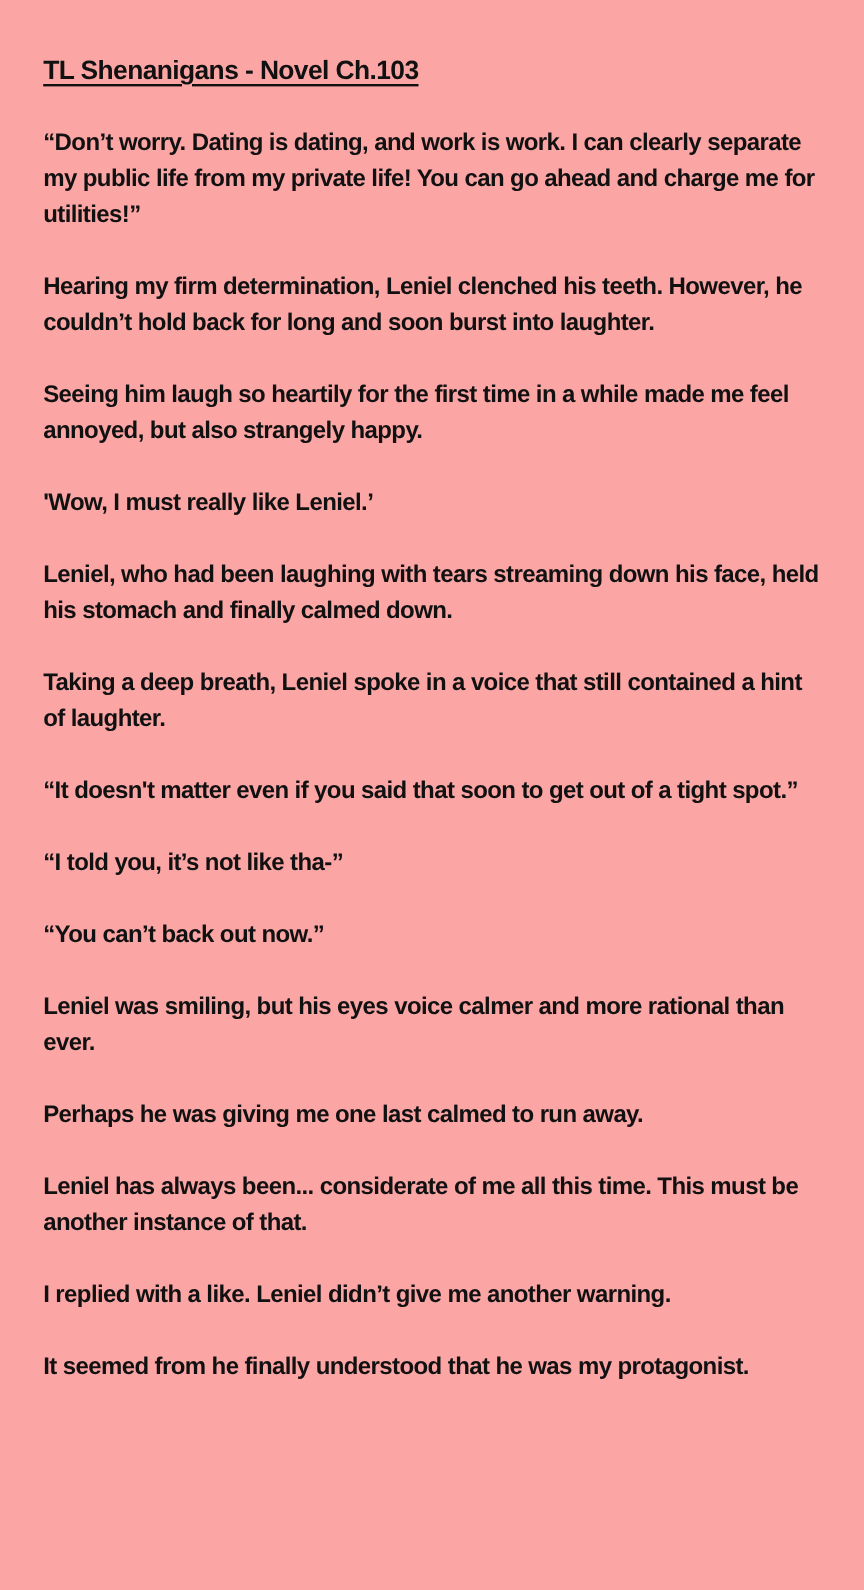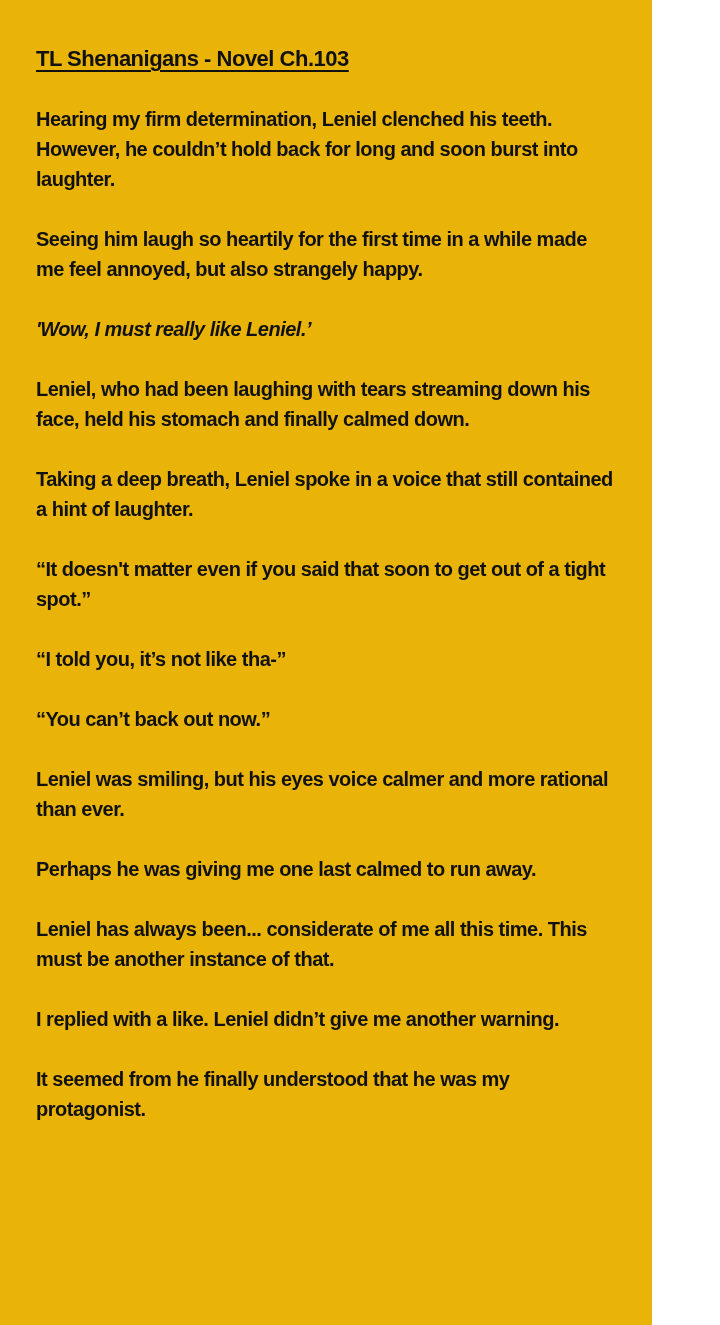--- a/index.html
+++ b/index.html
@@ -9,53 +9,53 @@
   }
   body {
     width: 720px;
     height: 1325px;
     overflow: hidden;
     font-family: "Liberation Sans", "DejaVu Sans", sans-serif;
     color: #111111;
   }
   .page {
     box-sizing: border-box;
-    width: 652px;
+    width: 720px;
     height: 1325px;
     padding: 44px 36px 20px 36px;
-    background: #eab308;
+    background: #fca5a5;
   }
   .doc-title {
     font-size: 22px;
     font-weight: 700;
     line-height: 30px;
     letter-spacing: -0.5px;
     text-decoration: underline;
     text-decoration-thickness: 2px;
     text-underline-offset: 4px;
     margin: 0 0 30px 0;
   }
   .para {
     font-size: 20px;
     font-weight: 700;
     line-height: 30px;
     letter-spacing: -0.5px;
     margin: 30px 0 0 0;
     white-space: pre-wrap;
   }
   .para.italic {
-    font-style: italic;
   }
 </style>
 </head>
 <body>
 
 <div class="page">
   <h1 class="doc-title">TL Shenanigans - Novel Ch.103</h1>
 
+  <p class="para">“Don’t worry. Dating is dating, and work is work. I can clearly separate my public life from my private life! You can go ahead and charge me for utilities!”</p>
   <p class="para">Hearing my firm determination, Leniel clenched his teeth. However, he couldn’t hold back for long and soon burst into laughter.</p>
   <p class="para">Seeing him laugh so heartily for the first time in a while made me feel annoyed, but also strangely happy.</p>
   <p class="para italic">'Wow, I must really like Leniel.’</p>
   <p class="para">Leniel, who had been laughing with tears streaming down his face, held his stomach and finally calmed down.</p>
   <p class="para">Taking a deep breath, Leniel spoke in a voice that still contained a hint of laughter.</p>
   <p class="para">“It doesn't matter even if you said that soon to get out of a tight spot.”</p>
   <p class="para">“I told you, it’s not like tha-”</p>
   <p class="para">“You can’t back out now.”</p>
   <p class="para">Leniel was smiling, but his eyes voice calmer and more rational than ever.</p>
   <p class="para">Perhaps he was giving me one last calmed to run away.</p>

